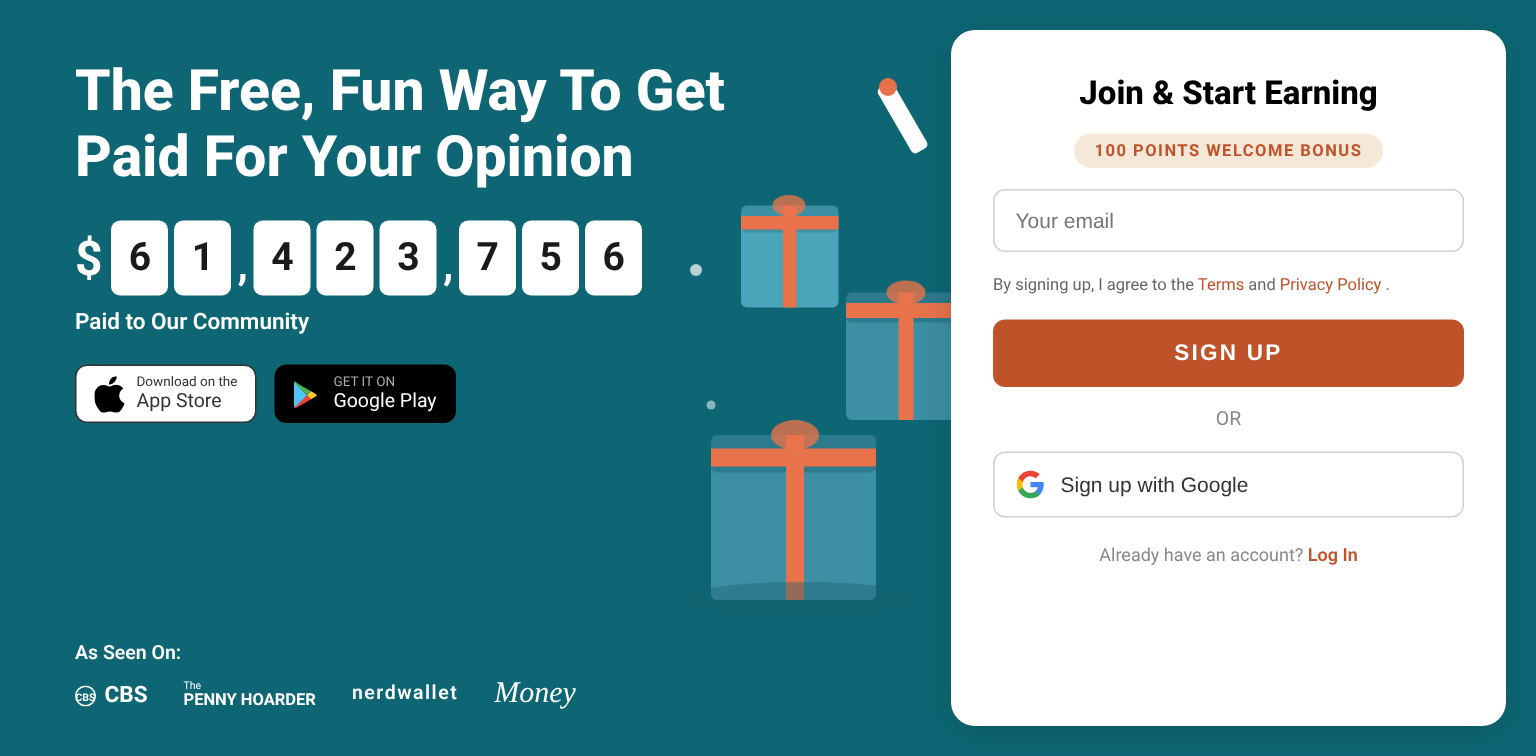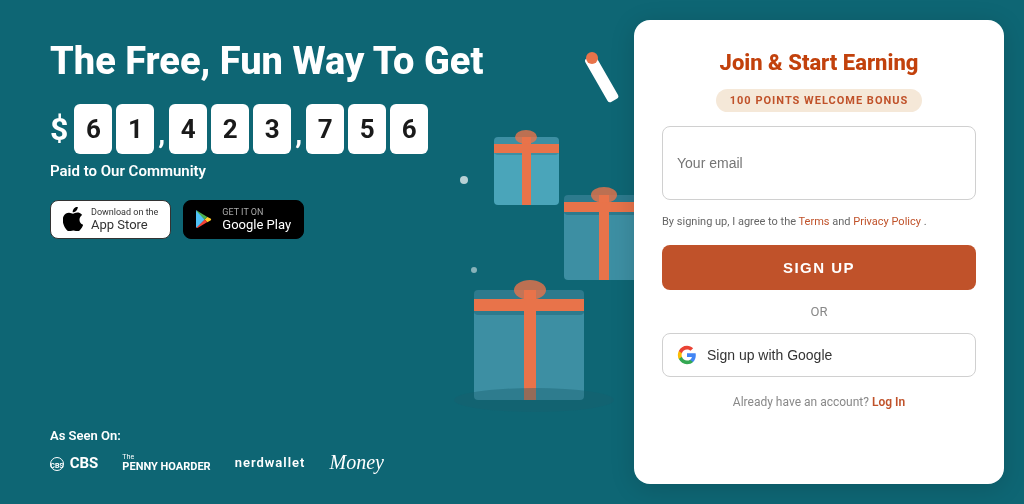--- a/index.html
+++ b/index.html
@@ -159,21 +159,21 @@
       display: flex;
       flex-direction: column;
       gap: 14px;
       z-index: 3;
       box-shadow: 0 4px 24px rgba(0,0,0,0.15);
     }
 
     .form-title {
       font-size: 22px;
       font-weight: 800;
-      color: #c2410c;
+      color: #000000;
       text-align: center;
     }
 
     .welcome-badge {
       background: #f5e8d8;
       color: #c0522a;
       font-size: 11px;
       font-weight: 700;
       letter-spacing: 1px;
       text-align: center;
@@ -181,21 +181,21 @@
       padding: 5px 14px;
       display: block;
       margin: 0 auto;
       width: fit-content;
     }
 
     .form-input {
       width: 100%;
       border: 1.5px solid #d0d0d0;
       border-radius: 8px;
-      padding: 28px 14px;
+      padding: 12px 14px;
       font-size: 14px;
       color: #14532d;
       outline: none;
       background: #fff;
     }
 
     .password-wrapper {
       position: relative;
     }
 
@@ -307,20 +307,21 @@
       line-height: 1;
     }
   </style>
 </head>
 <body>
 
 <div class="left-panel">
   <div>
     <h1 class="main-title">
       <span>The Free, Fun Way To Get</span><br>
+      <span>Paid For Your Opinion</span>
     </h1>
 
     <div class="counter-section">
       <span class="dollar-sign">$</span>
       <div class="counter-digits">
         <div class="digit-box">6</div>
         <div class="digit-box">1</div>
         <span class="digit-comma">,</span>
         <div class="digit-box">4</div>
         <div class="digit-box">2</div>

